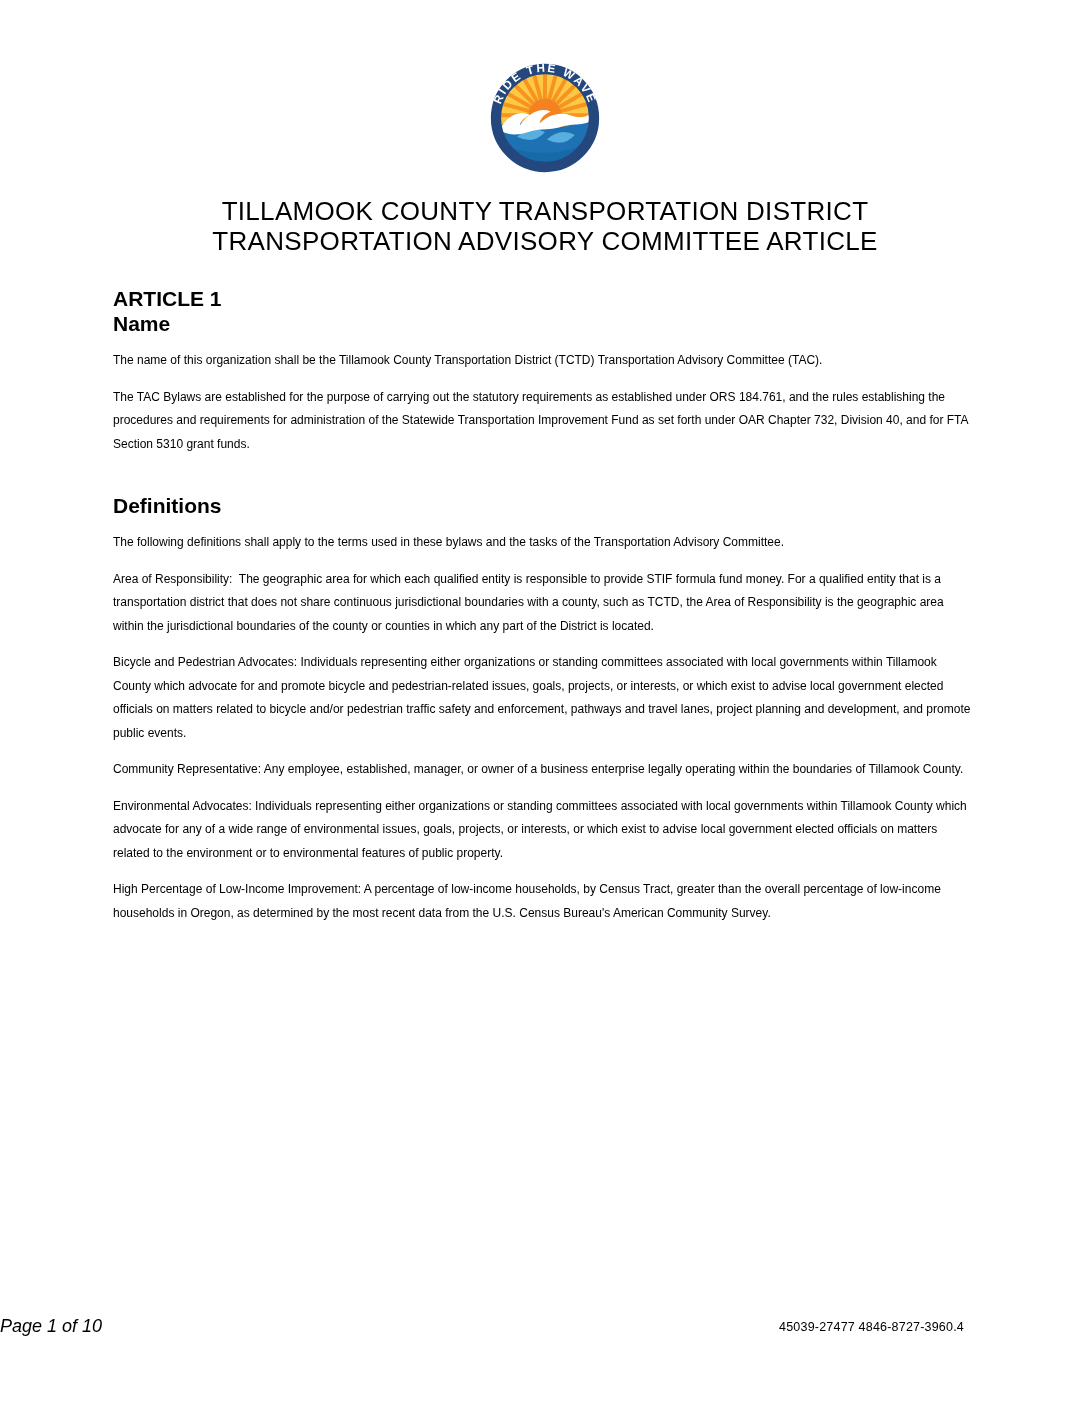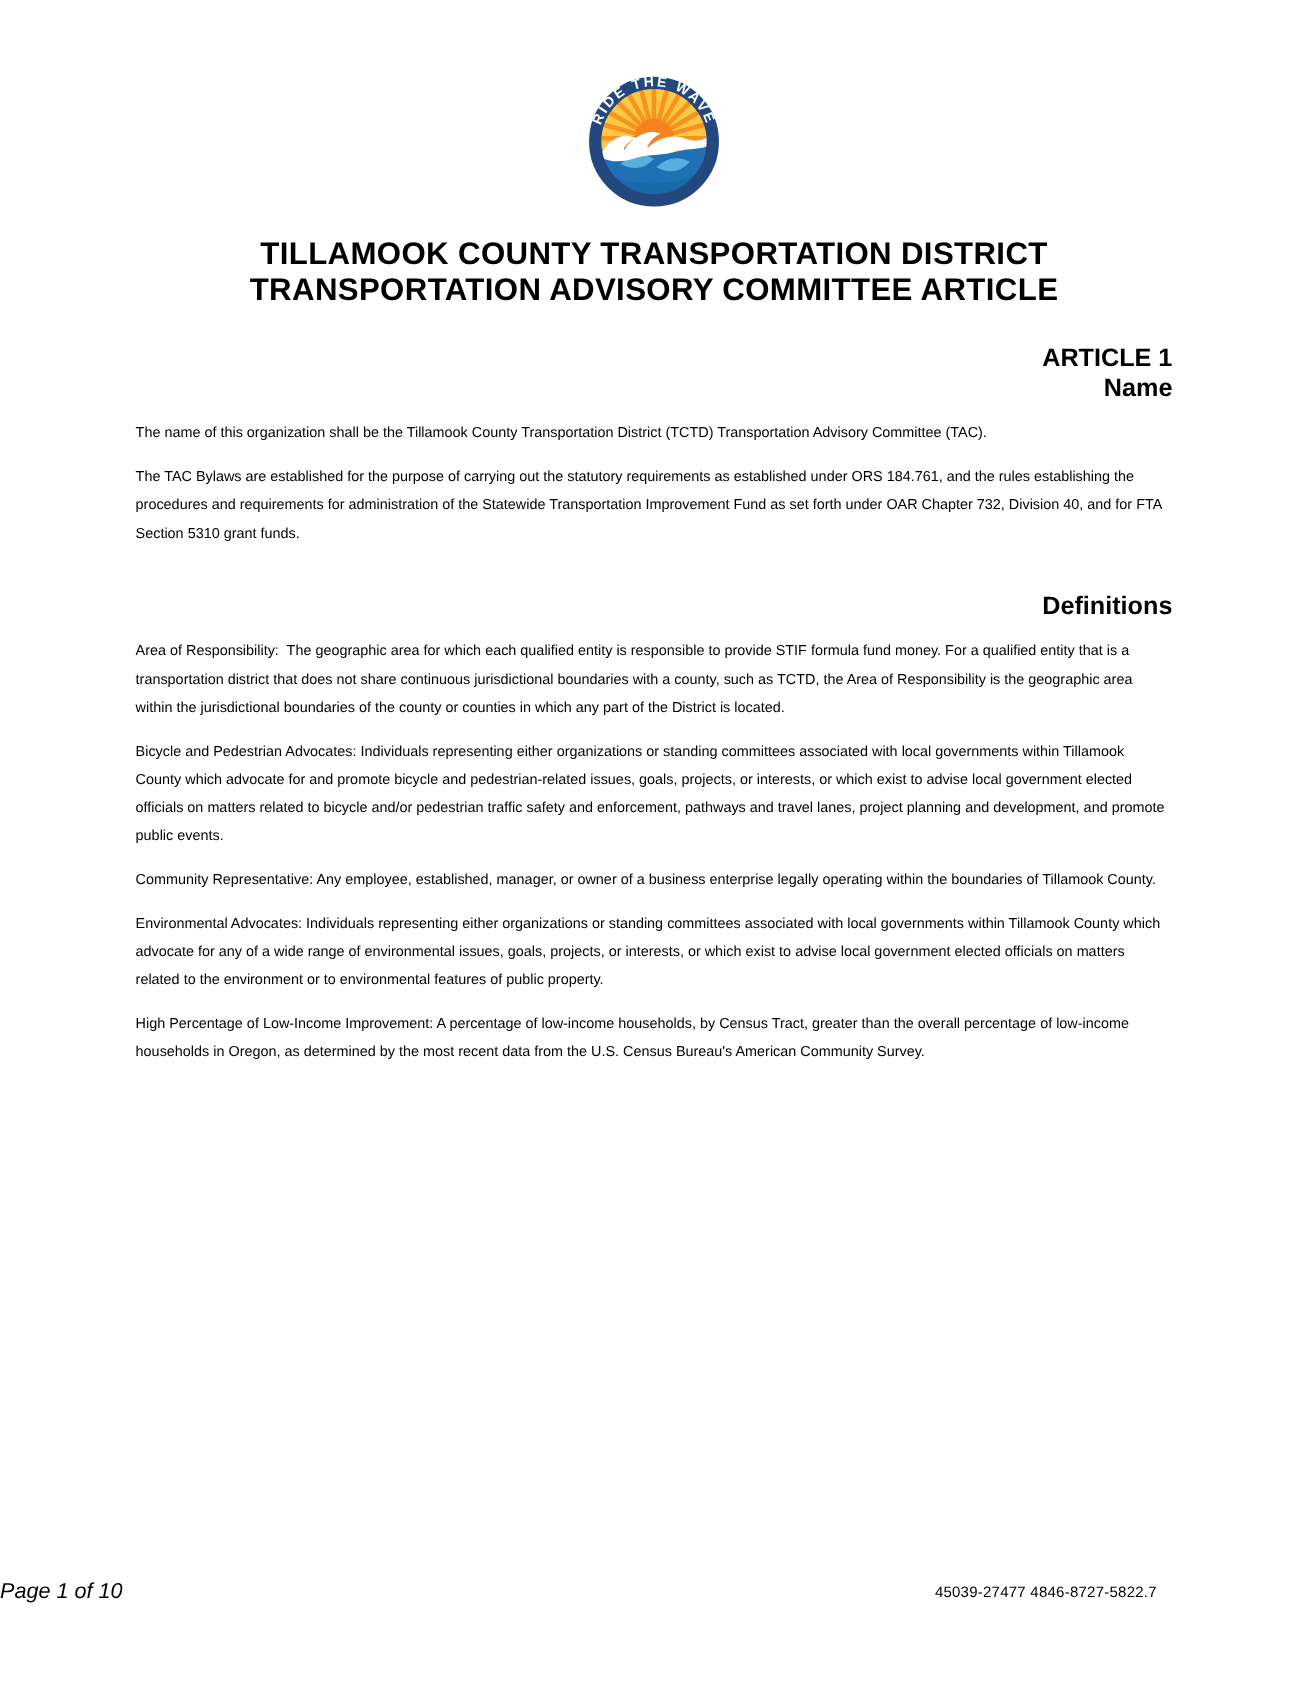--- a/index.html
+++ b/index.html
@@ -16,27 +16,27 @@
   }
   .logo-wrap{
     width:112px;height:112px;
     margin:62px auto 0 auto;
   }
   .logo-wrap svg{display:block;width:112px;height:112px;}
   .doc-title{
     margin-top:22px;
     text-align:center;
     font-size:26px;
-    font-weight:bold;
+    font-weight:normal;
     line-height:30px;
     letter-spacing:0.3px;
   }
   .article-heading{
     margin-top:30px;
-    text-align:right;
+    text-align:left;
     font-size:21px;
     font-weight:bold;
     line-height:25px;
   }
   .article-heading.second{margin-top:37px;}
   p.body-p{
     margin:13px 0 0 0;
     font-size:12px;
     line-height:23.5px;
     text-align:left;
@@ -102,20 +102,21 @@
       <div>Name</div>
     </div>
 
     <p class="body-p">The name of this organization shall be the Tillamook County Transportation District (TCTD) Transportation Advisory Committee (TAC).</p>
     <p class="body-p">The TAC Bylaws are established for the purpose of carrying out the statutory requirements as established under ORS 184.761, and the rules establishing the procedures and requirements for administration of the Statewide Transportation Improvement Fund as set forth under OAR Chapter 732, Division 40, and for FTA Section 5310 grant funds.</p>
 
     <div class="article-heading second">
       <div>Definitions</div>
     </div>
 
+    <p class="body-p">The following definitions shall apply to the terms used in these bylaws and the tasks of the Transportation Advisory Committee.</p>
 
     <p class="body-p">
       <b>Area of Responsibility:</b><span>&nbsp; </span><span>The geographic area for which each qualified entity is responsible to provide STIF formula fund money. For a qualified entity that is a transportation district that does not share continuous jurisdictional boundaries with a county, such as TCTD, the Area of Responsibility is the geographic area within the jurisdictional boundaries of the county or counties in which any part of the District is located.</span>
     </p>
     <p class="body-p">
       <b>Bicycle and Pedestrian Advocates</b><span>: </span><span>Individuals representing either organizations or standing committees associated with local governments within Tillamook County which advocate for and promote bicycle and pedestrian-related issues, goals, projects, or interests, or which exist to advise local government elected officials on matters related to bicycle and/or pedestrian traffic safety and enforcement, pathways and travel lanes, project planning and development, and promote public events.</span>
     </p>
     <p class="body-p">
       <b>Community Representative</b><span>: </span><span>Any employee, established, manager, or owner of a business enterprise legally operating within the boundaries of Tillamook County.</span>
     </p>
@@ -123,15 +124,15 @@
       <b>Environmental Advocates</b><span>: </span><span>Individuals representing either organizations or standing committees associated with local governments within Tillamook County which advocate for any of a wide range of environmental issues, goals, projects, or interests, or which exist to advise local government elected officials on matters related to the environment or to environmental features of public property.</span>
     </p>
     <p class="body-p">
       <b>High Percentage of Low-Income Improvement</b><span>: </span><span>A percentage of low-income households, by Census Tract, greater than the overall percentage of low-income households in Oregon, as determined by the most recent data from the U.S. Census Bureau's American Community Survey.</span>
     </p>
 
   </div>
 
   <div class="footer">
     <div class="page-label">Page 1 of 10</div>
-    <div class="doc-number">45039-27477 4846-8727-5822.7</div>
+    <div class="doc-number">45039-27477 4846-8727-3960.4</div>
   </div>
 </div>
 
 </body></html>

